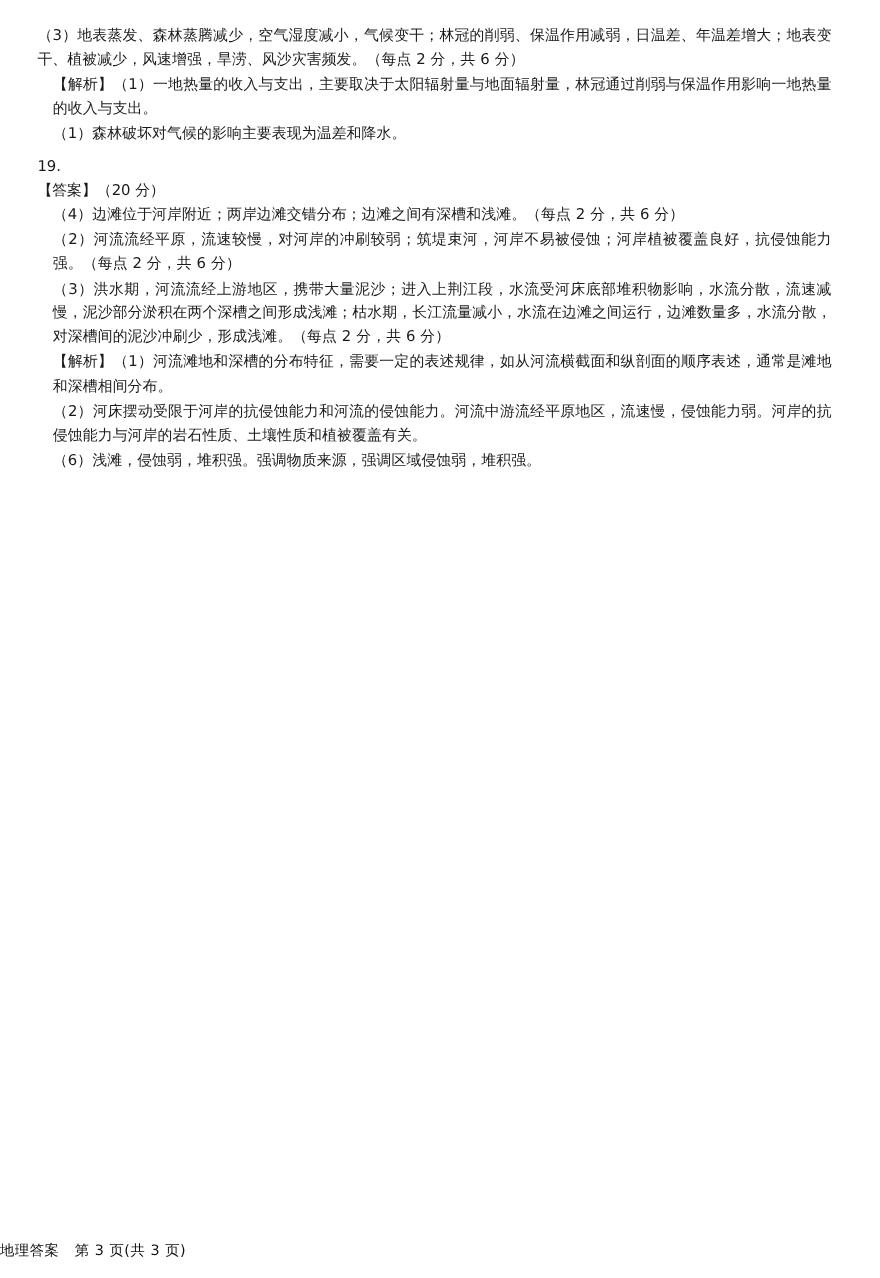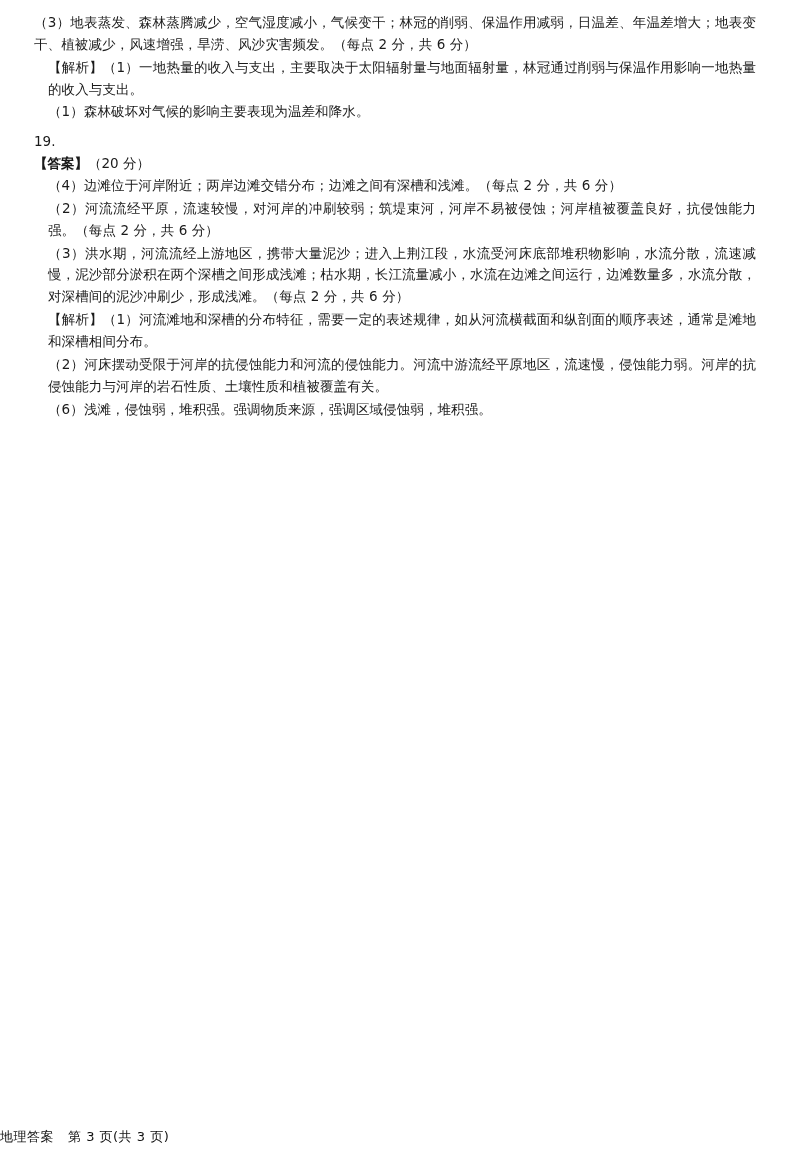--- a/index.html
+++ b/index.html
@@ -13,21 +13,21 @@
     font-family: "DejaVu Sans", "Liberation Sans", sans-serif;
     color: #1a1a1a;
     position: relative;
     overflow: hidden;
   }
   .page {
     position: relative;
     width: 800px;
     height: 1162px;
     box-sizing: border-box;
-    padding: 12px 44px 0 34px;
+    padding: 22px 44px 0 34px;
   }
   .body-text {
     font-size: 13.5px;
     line-height: 1.62;
     text-align: justify;
     letter-spacing: 0.1px;
   }
   .para {
     margin: 0 0 1px 0;
     text-indent: 0;
@@ -51,21 +51,21 @@
   }
   .qbody {
     flex: 1 1 auto;
     font-size: 13.5px;
     line-height: 1.62;
   }
   .section-gap {
     height: 7px;
   }
   .tag {
-    font-weight: bold;
+    font-weight: normal;
   }
   .footer {
     position: absolute;
     left: 0;
     right: 0;
     bottom: 16px;
     font-size: 13px;
     letter-spacing: 0.5px;
     color: #111;
   }

